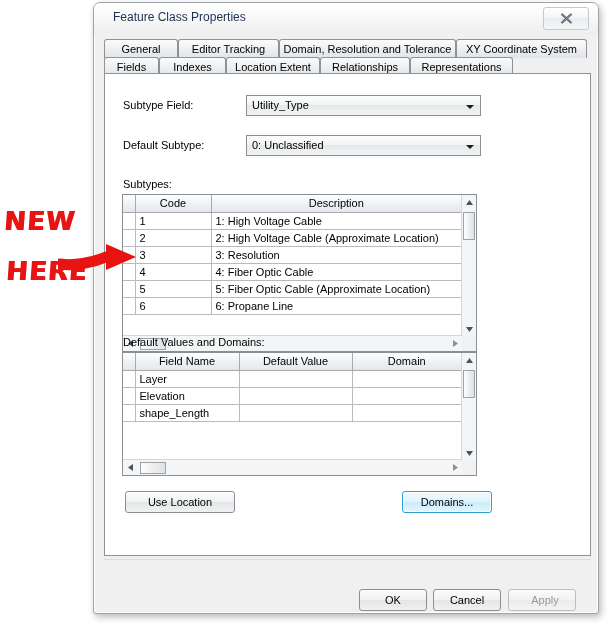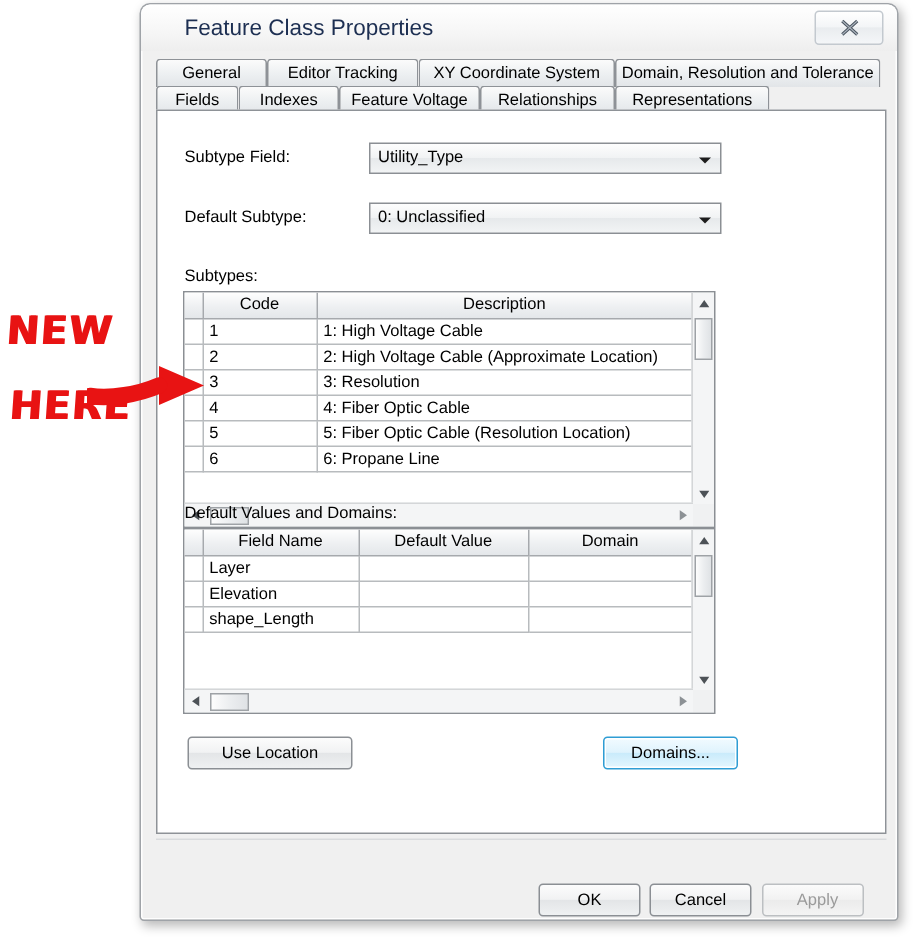--- a/index.html
+++ b/index.html
@@ -26,22 +26,22 @@
     box-sizing:border-box;
   }
 
   
   #titlebar{
     position:absolute;left:0;top:0;right:0;height:31px;
     border-radius:6px 6px 0 0;
     background:linear-gradient(#ffffff,#f6f6f6 60%,#eeeeee);
   }
   #title-text{
-    position:absolute;left:29px;top:7px;
-    font-size:15px;color:#1d2f52;
+    position:absolute;left:19px;top:7px;
+    font-size:12px;color:#1d2f52;
     white-space:nowrap;
   }
   #close-button{
     position:absolute;right:9px;top:4px;
     width:44px;height:21px;
     border:1px solid #c3c9cf;
     border-radius:3px;
     background:linear-gradient(#ffffff,#f3f5f7 48%,#e9ecef 50%,#f4f6f8);
     cursor:pointer;
     display:flex;align-items:center;justify-content:center;
@@ -233,27 +233,27 @@
           <path d="M1.5 1 L11.5 10 M11.5 1 L1.5 10" stroke="#aab3bd" stroke-width="0.7" fill="none"></path>
         </svg>
       </span>
     </div>
   </div>
 
   <div id="tabstrip">
     <div class="tabrow row1">
       <div class="tab" style="width:74px">General</div>
       <div class="tab" style="width:101px">Editor Tracking</div>
+      <div class="tab" style="width:177px">Domain, Resolution and Tolerance</div>
       <div class="tab" style="width:131px">XY Coordinate System</div>
-      <div class="tab" style="width:177px">Domain, Resolution and Tolerance</div>
     </div>
     <div class="tabrow row2">
       <div class="tab" style="width:55px">Fields</div>
       <div class="tab" style="width:67px">Indexes</div>
-      <div class="tab" style="width:94px">Feature Voltage</div>
+      <div class="tab" style="width:94px">Location Extent</div>
       <div class="tab" style="width:90px">Relationships</div>
       <div class="tab" style="width:103px">Representations</div>
     </div>
   </div>
 
   <div id="tabpage">
 
     <div class="form-label" style="left:18px;top:25px">Subtype Field:</div>
     <div class="combo" style="left:141px;top:21px;width:235px">
       <span class="val">Utility_Type</span>
@@ -300,21 +300,21 @@
               <td>3: Resolution</td>
             </tr>
             <tr>
               <td class="selcol"></td>
               <td>4</td>
               <td>4: Fiber Optic Cable</td>
             </tr>
             <tr>
               <td class="selcol"></td>
               <td>5</td>
-              <td>5: Fiber Optic Cable (Resolution Location)</td>
+              <td>5: Fiber Optic Cable (Approximate Location)</td>
             </tr>
             <tr>
               <td class="selcol"></td>
               <td>6</td>
               <td>6: Propane Line</td>
             </tr>
           </tbody>
         </table>
       </div>
 

